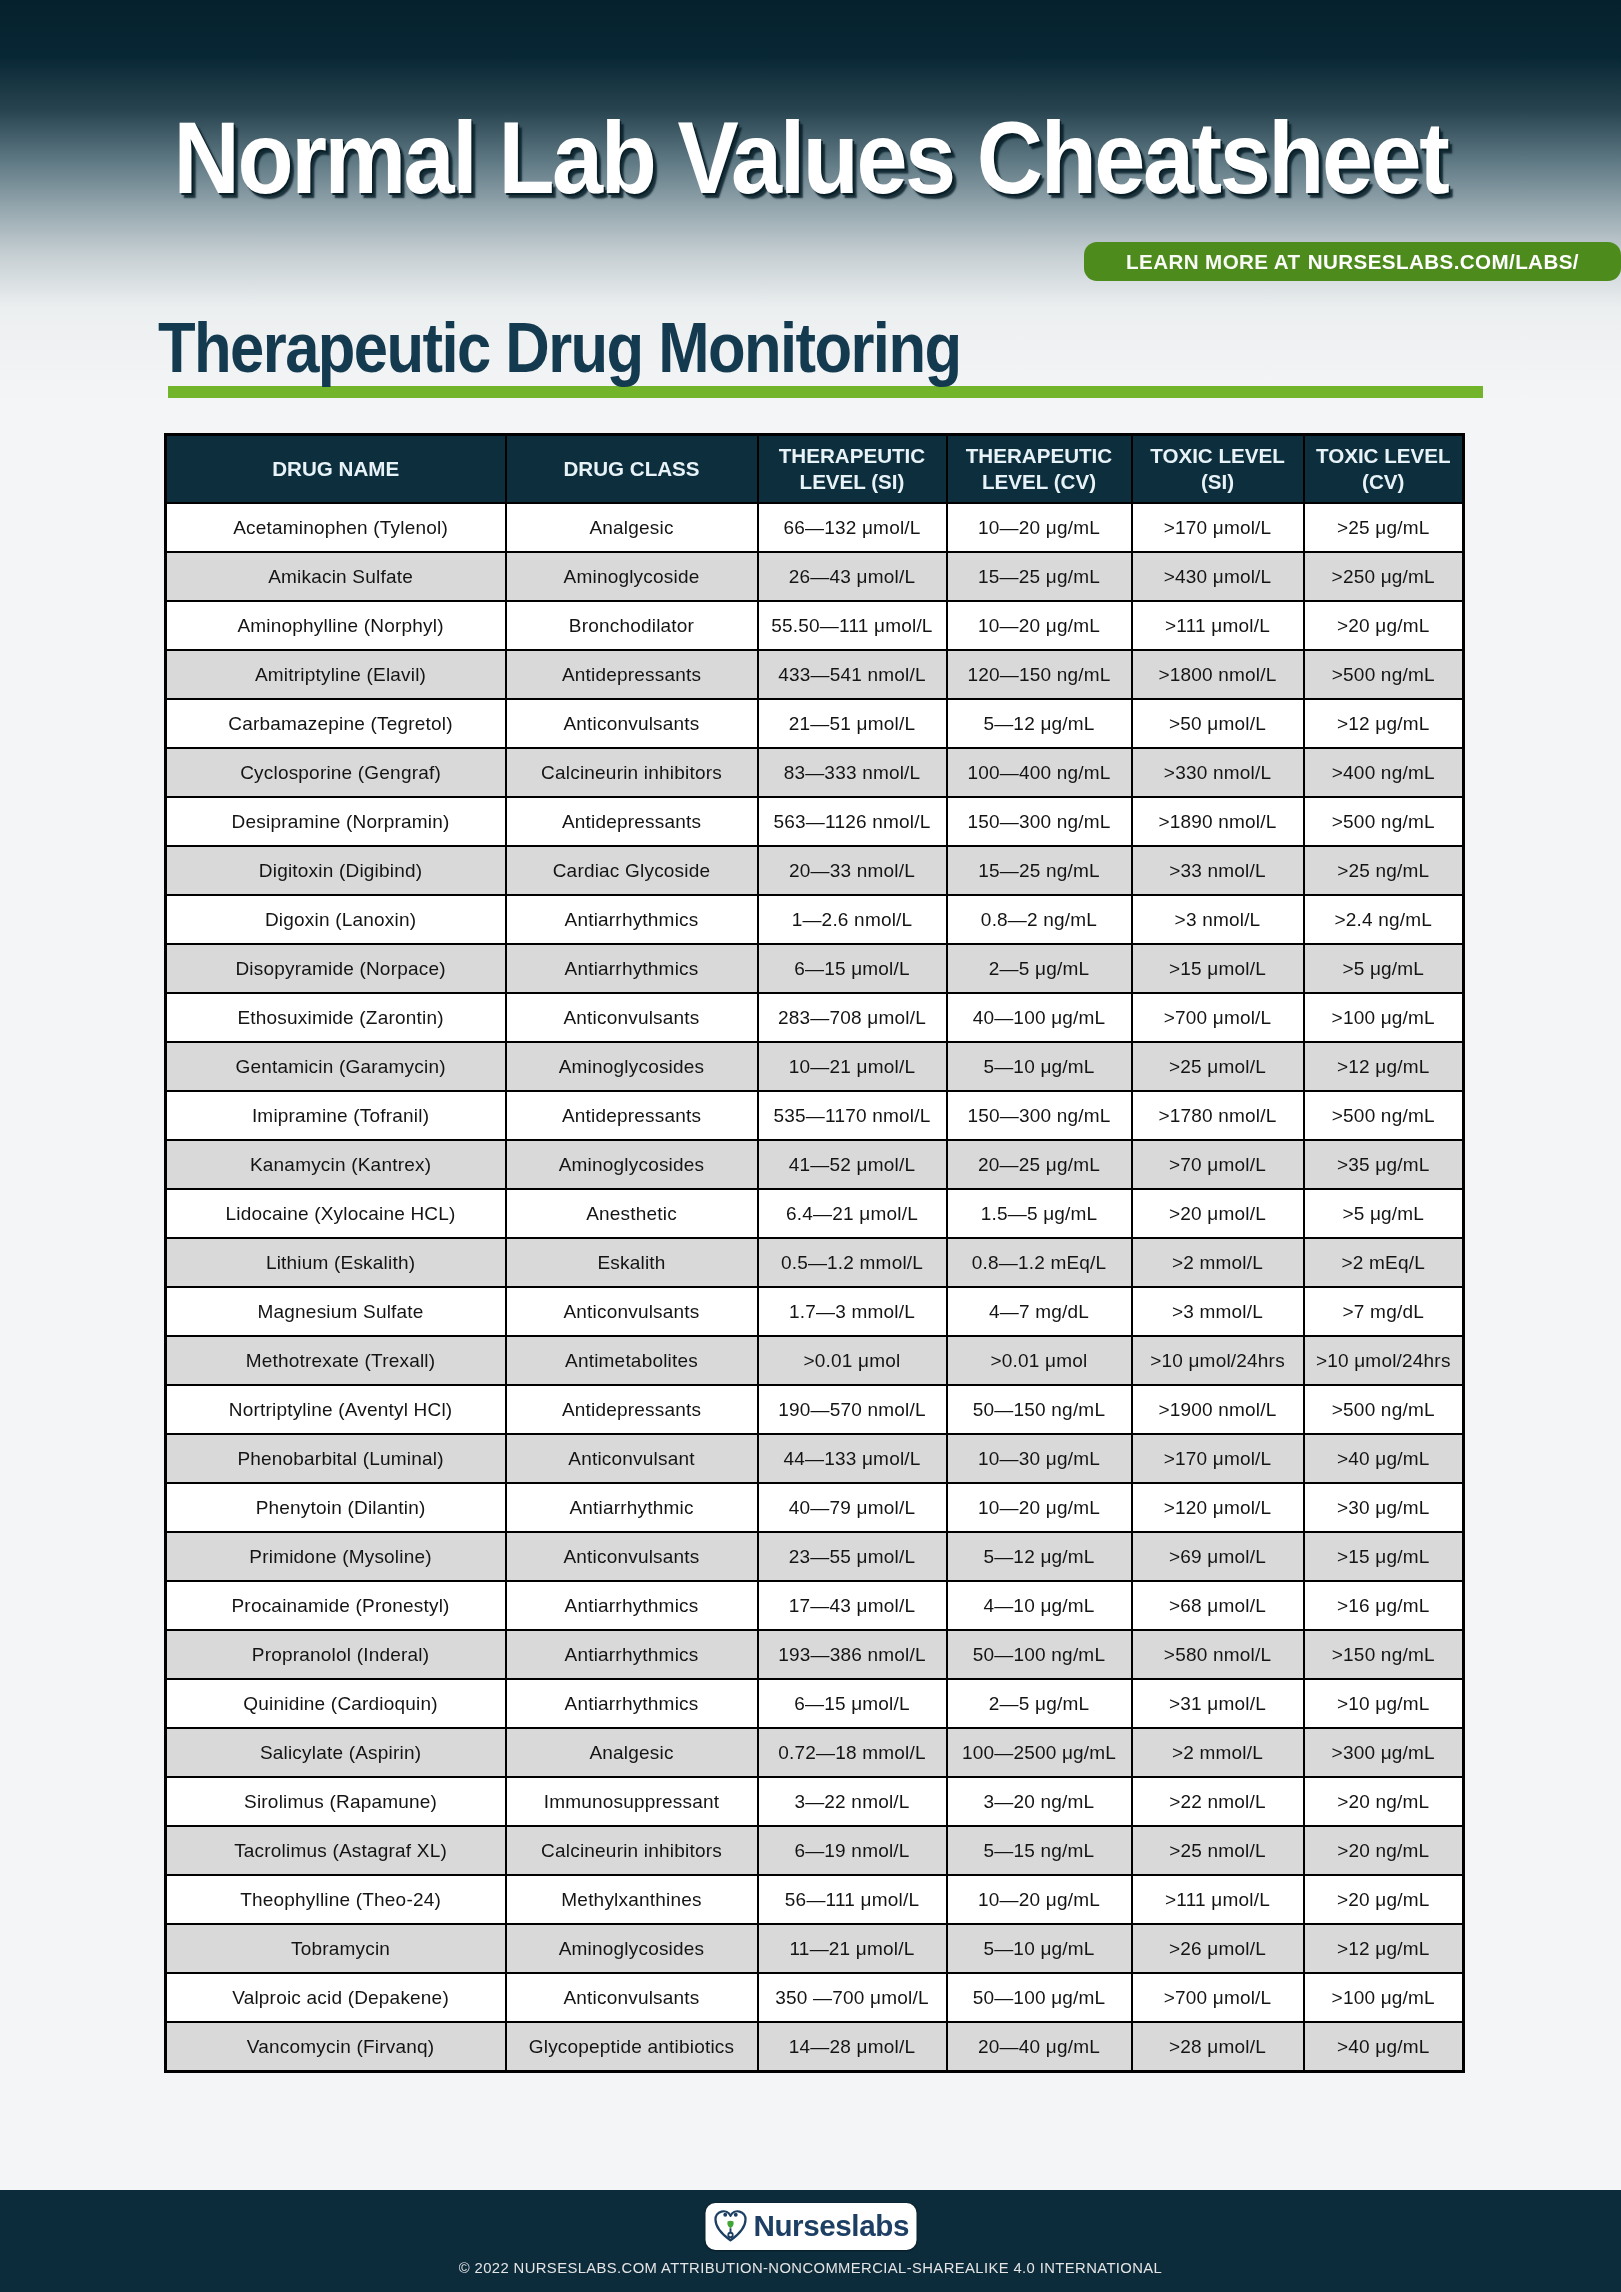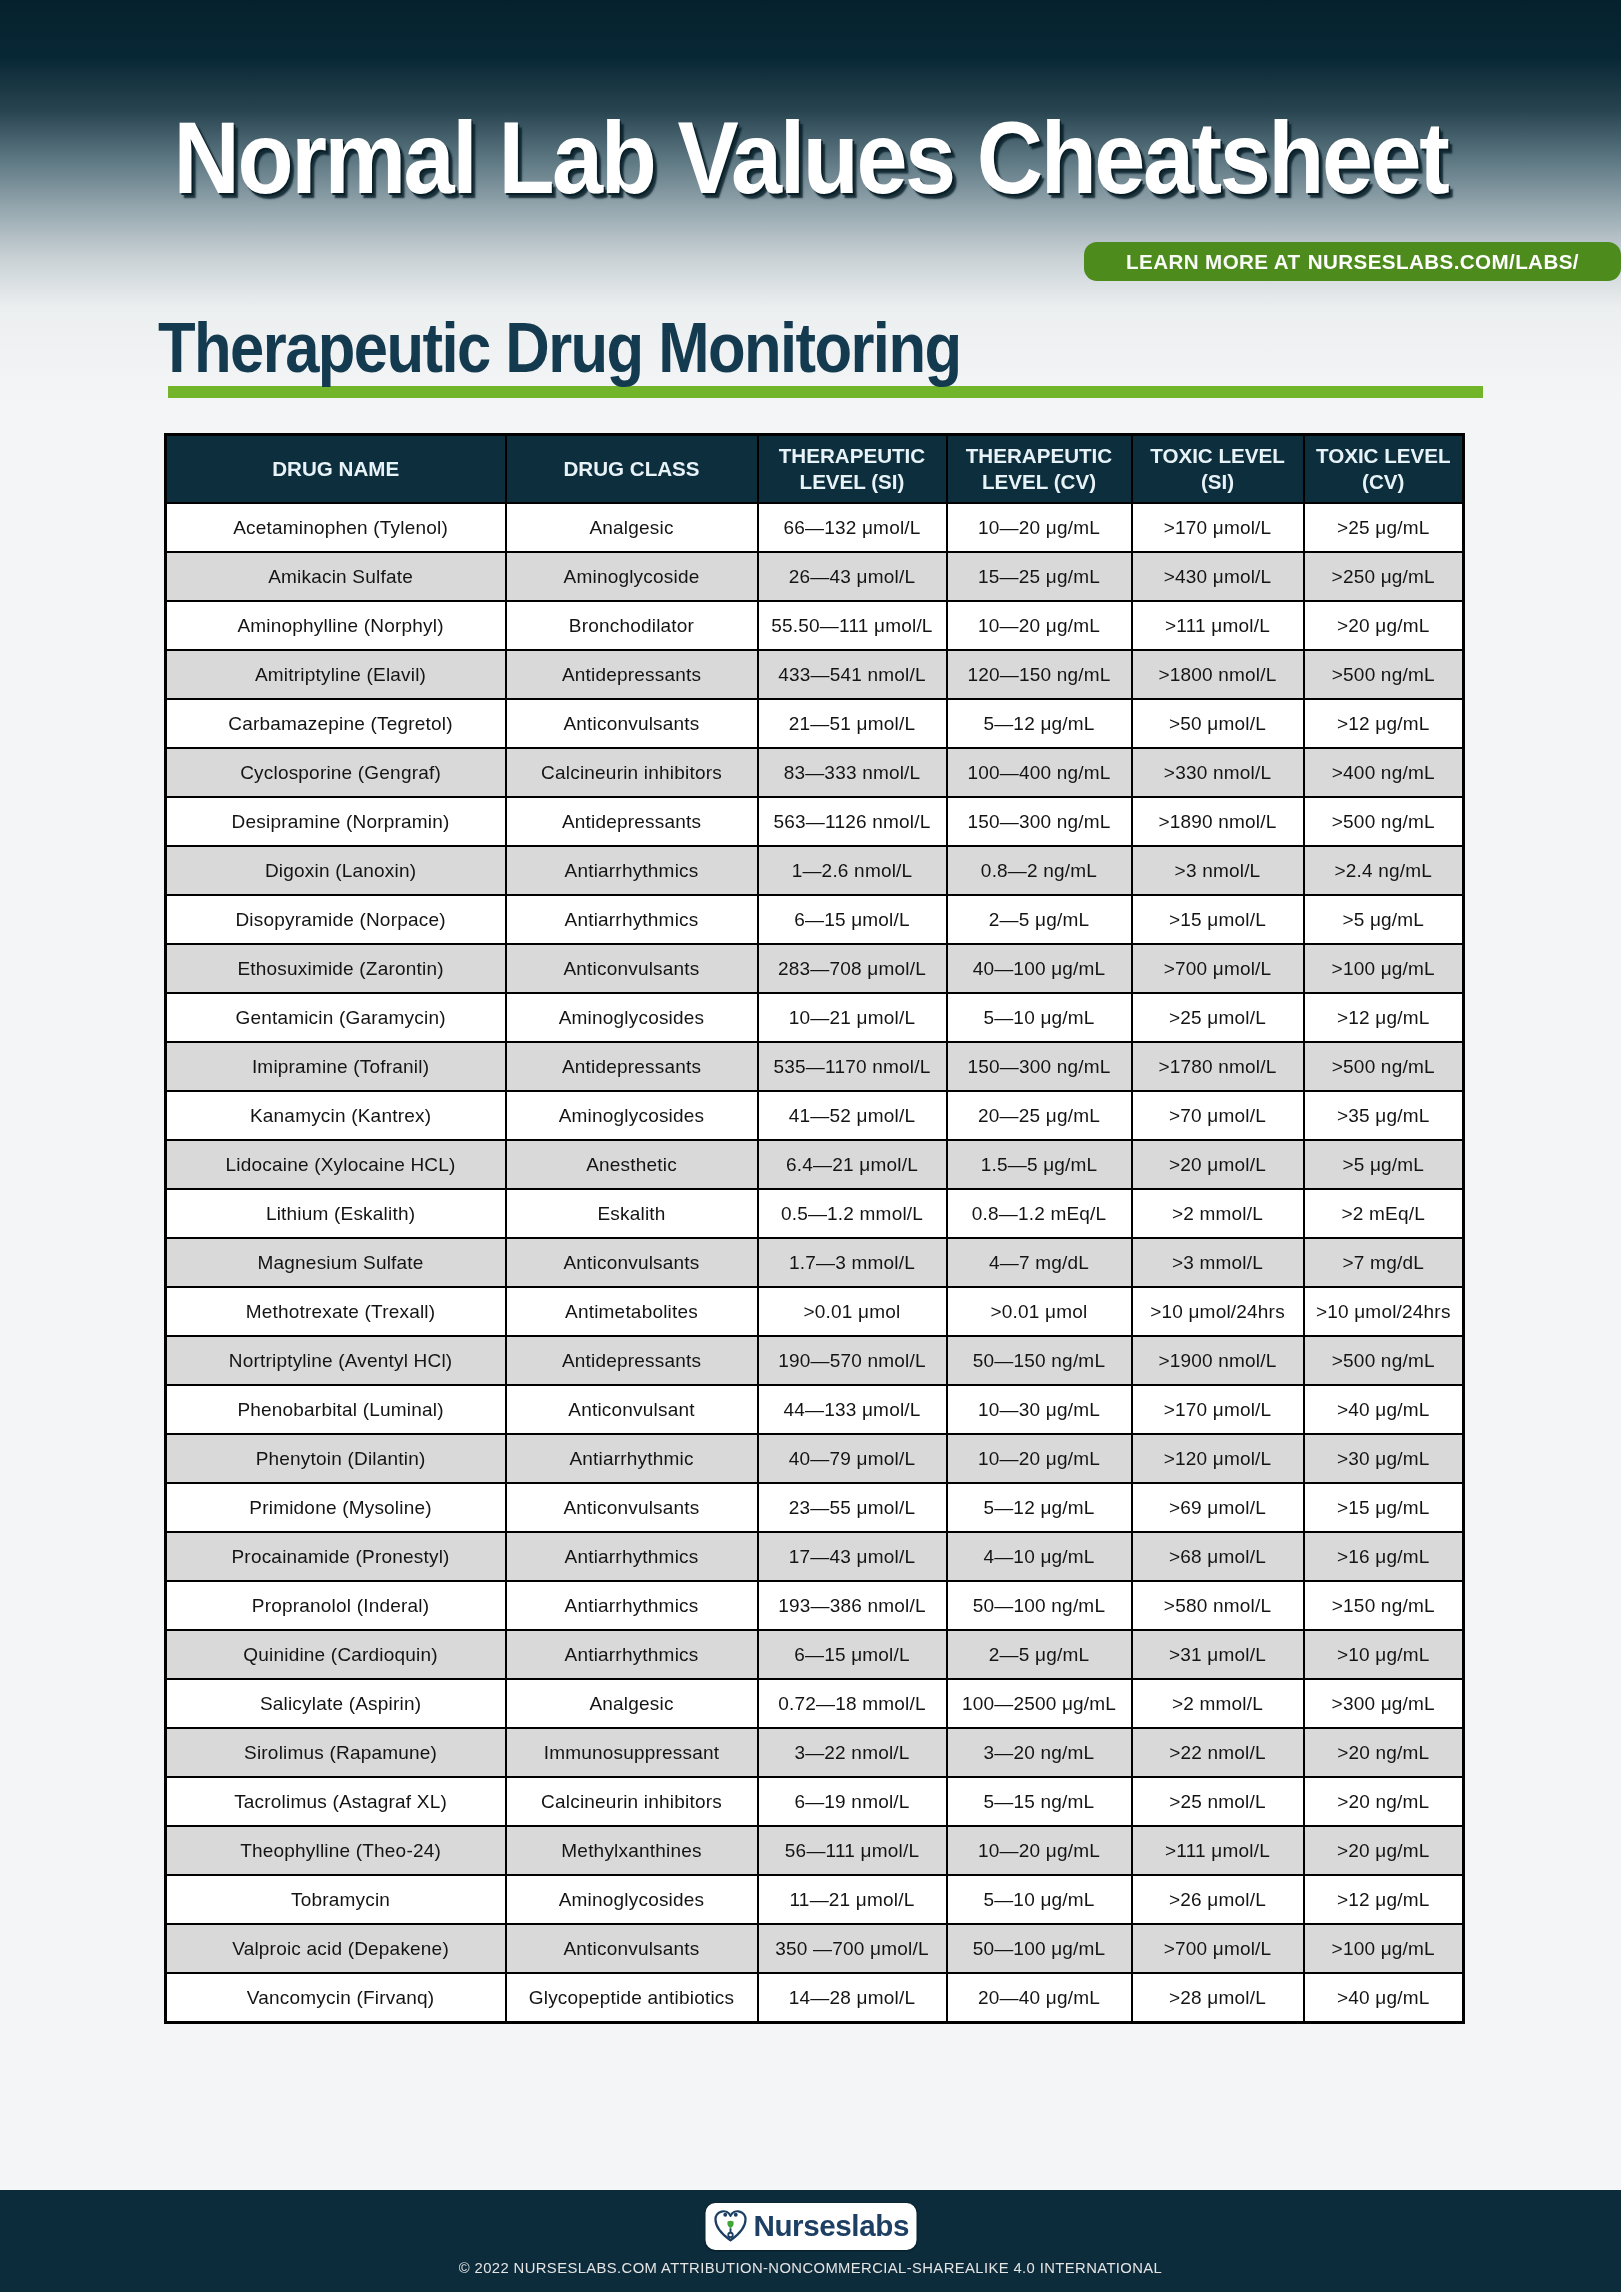--- a/index.html
+++ b/index.html
@@ -173,20 +173,28 @@
         </tr>
         <tr>
           <td>Desipramine (Norpramin)</td>
           <td>Antidepressants</td>
           <td>563—1126 nmol/L</td>
           <td>150—300 ng/mL</td>
           <td>&gt;1890 nmol/L</td>
           <td>&gt;500 ng/mL</td>
         </tr>
         <tr>
+          <td>Digitoxin (Digibind)</td>
+          <td>Cardiac Glycoside</td>
+          <td>20—33 nmol/L</td>
+          <td>15—25 ng/mL</td>
+          <td>&gt;33 nmol/L</td>
+          <td>&gt;25 ng/mL</td>
+        </tr>
+        <tr>
           <td>Digoxin (Lanoxin)</td>
           <td>Antiarrhythmics</td>
           <td>1—2.6 nmol/L</td>
           <td>0.8—2 ng/mL</td>
           <td>&gt;3 nmol/L</td>
           <td>&gt;2.4 ng/mL</td>
         </tr>
         <tr>
           <td>Disopyramide (Norpace)</td>
           <td>Antiarrhythmics</td>

